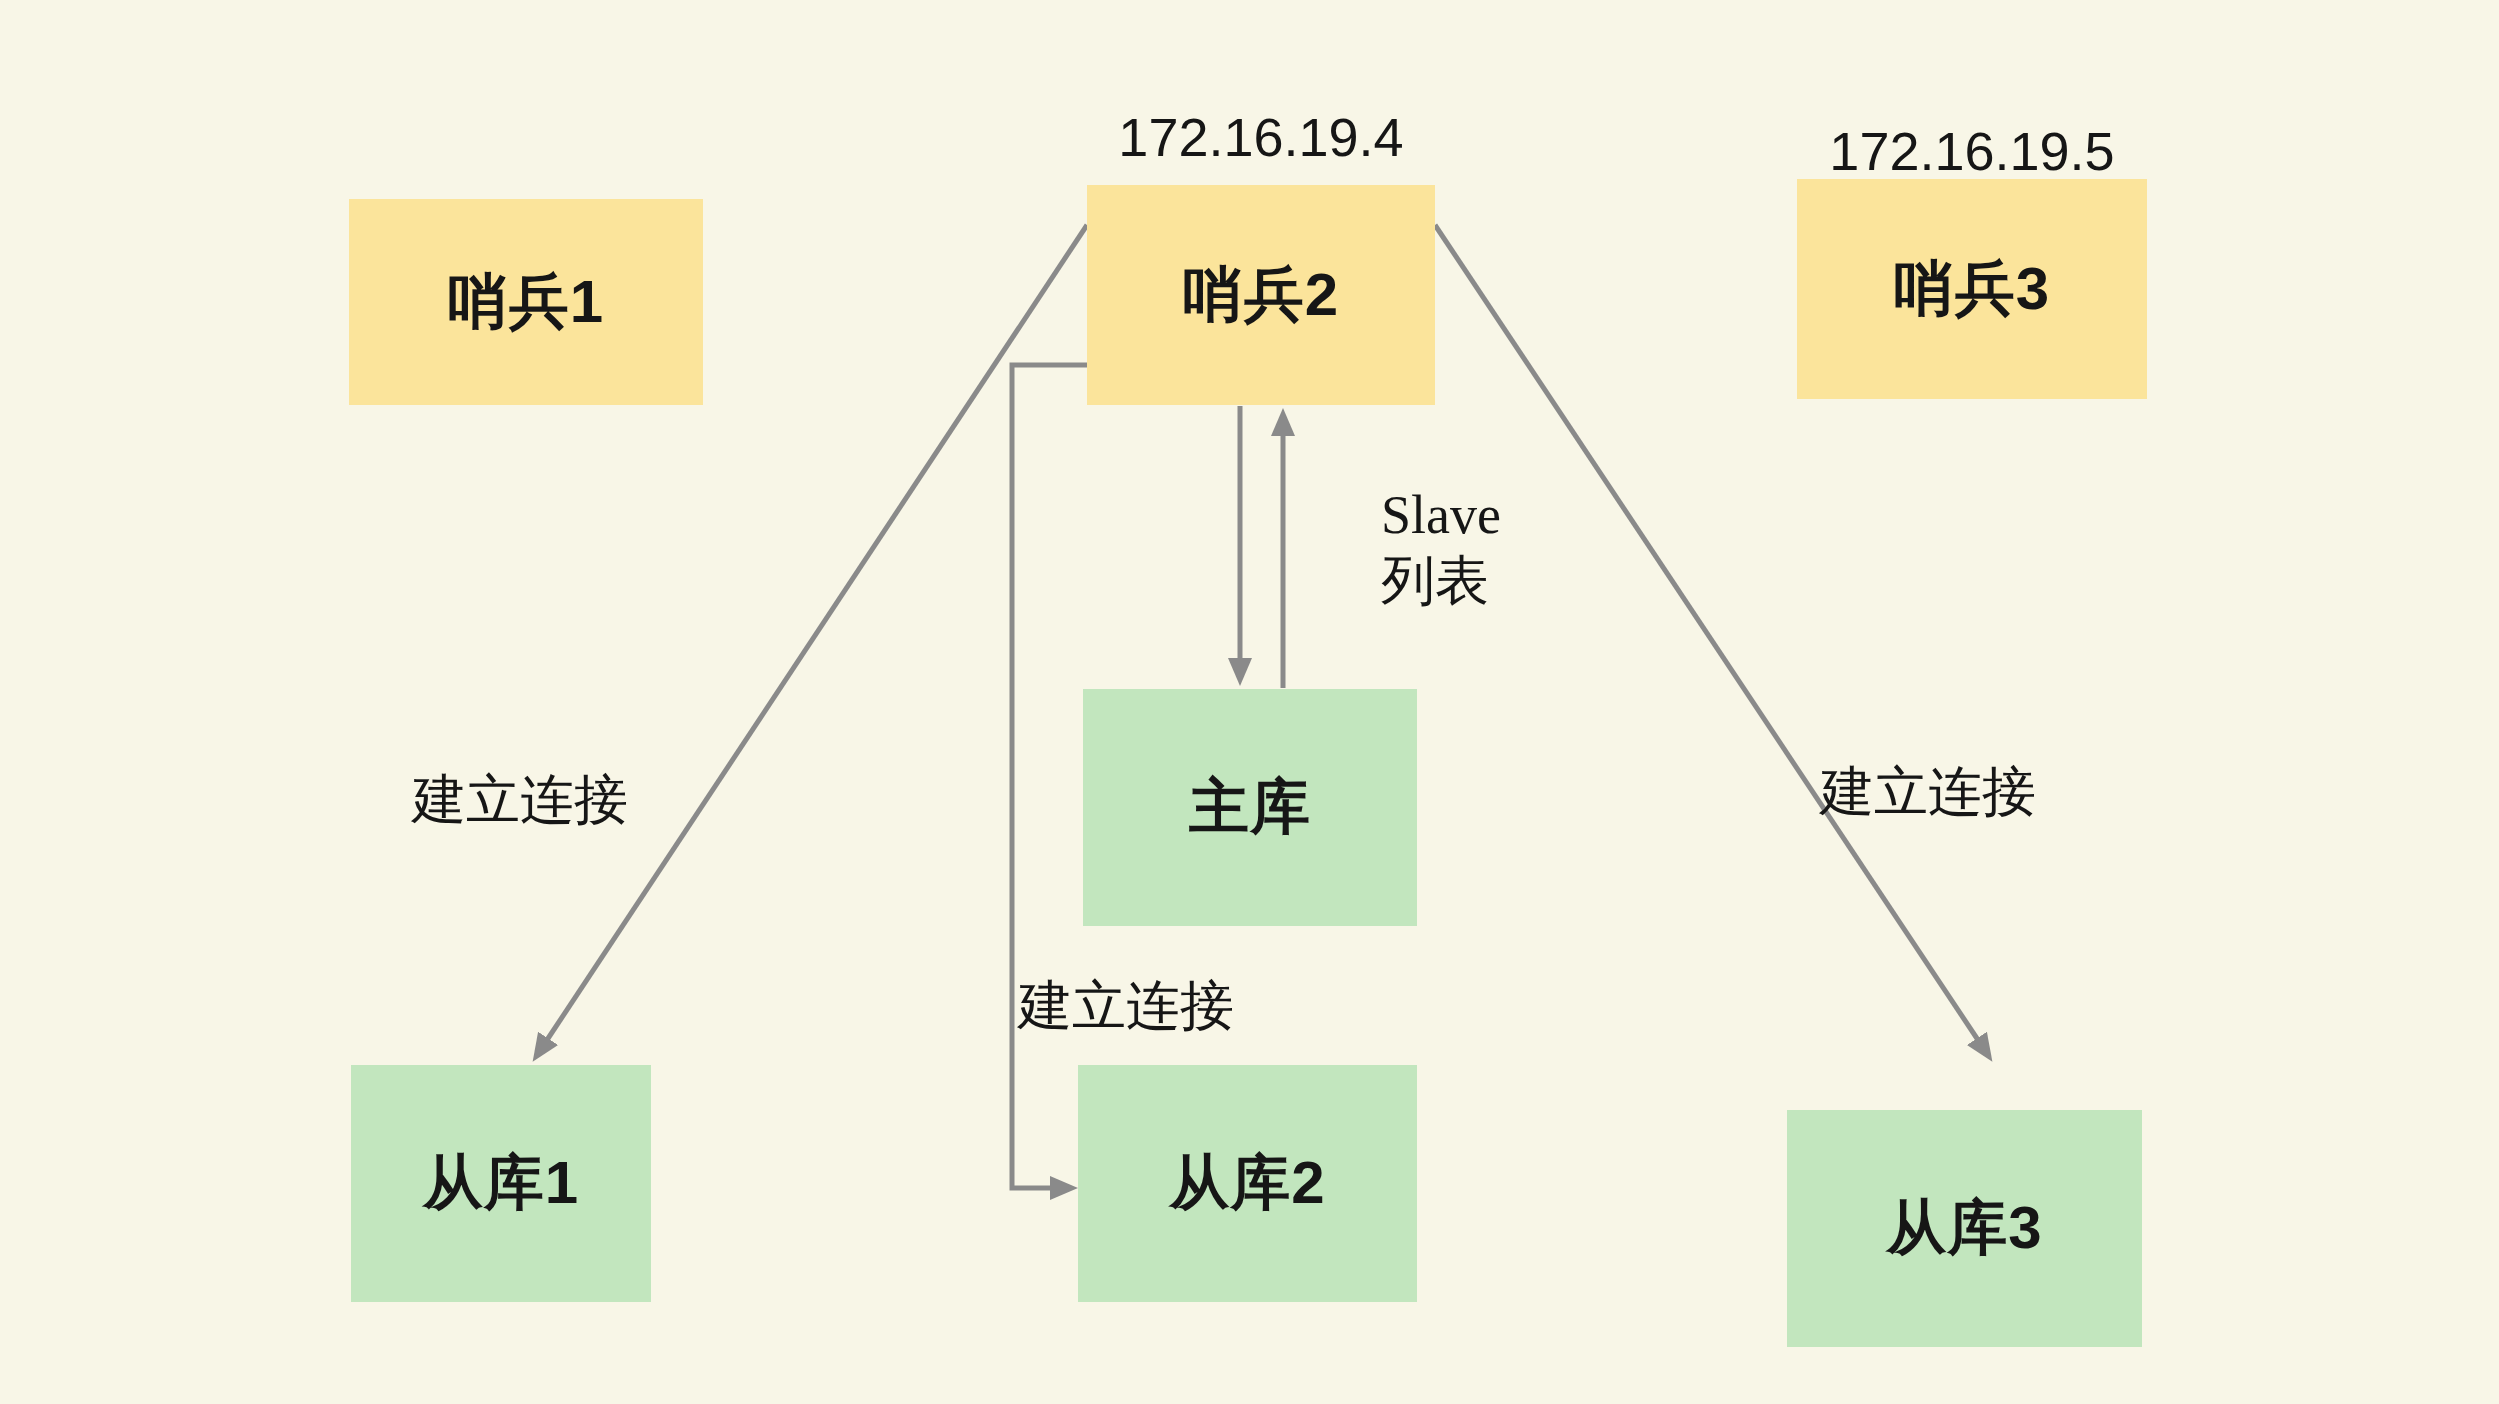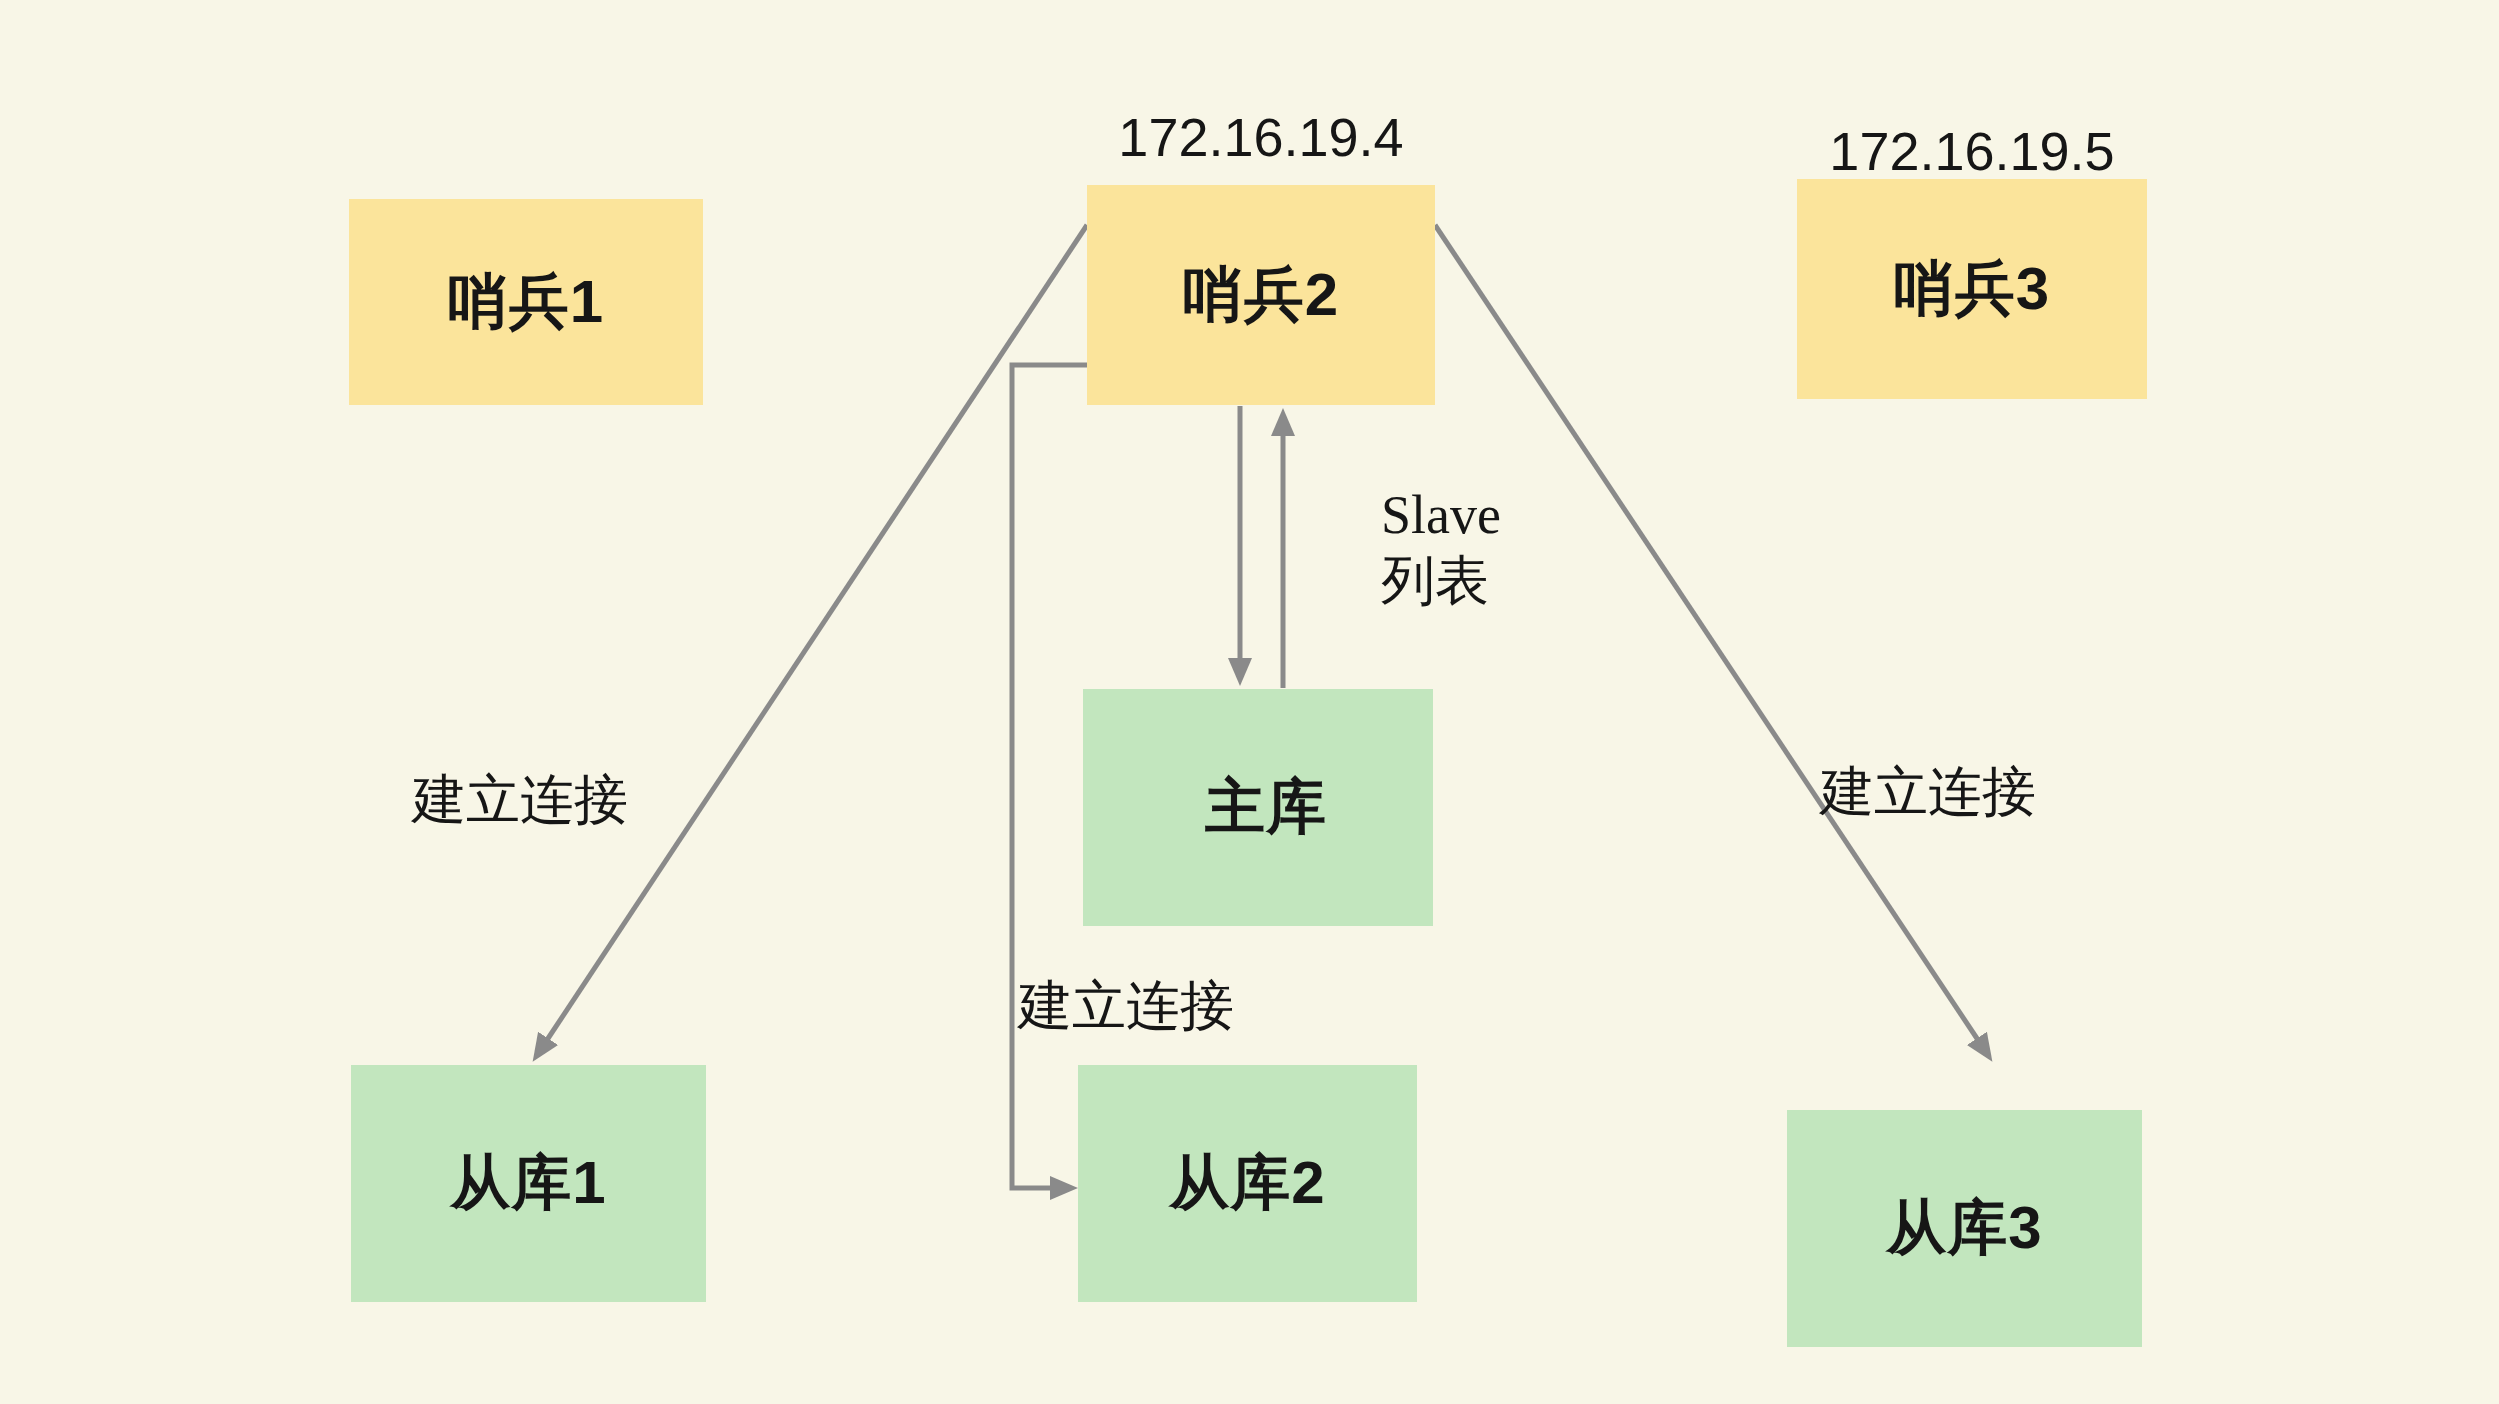--- a/index.html
+++ b/index.html
@@ -75,25 +75,25 @@
   <div class="node sentinel" style="left:349px; top:199px; width:354px; height:206px;">
     <span>哨兵1</span>
   </div>
   <div class="node sentinel" style="left:1087px; top:185px; width:348px; height:220px;">
     <span>哨兵2</span>
   </div>
   <div class="node sentinel" style="left:1797px; top:179px; width:350px; height:220px;">
     <span>哨兵3</span>
   </div>
 
-  <div class="node db" style="left:1083px; top:689px; width:334px; height:237px;padding-left:16px;">
+  <div class="node db" style="left:1083px; top:689px; width:334px; height:237px;">
     <span>主库</span>
   </div>
 
-  <div class="node db" style="left:351px; top:1065px; width:355px; height:237px;">
+  <div class="node db" style="left:351px; top:1065px; width:300px; height:237px;">
     <span>从库1</span>
   </div>
   <div class="node db" style="left:1078px; top:1065px; width:339px; height:237px;">
     <span>从库2</span>
   </div>
   <div class="node db" style="left:1787px; top:1065px; width:355px; height:237px;margin-top:45px;">
     <span>从库3</span>
   </div>
 
   <div class="edge-label" style="left:412px; top:766px;">建立连接</div>

